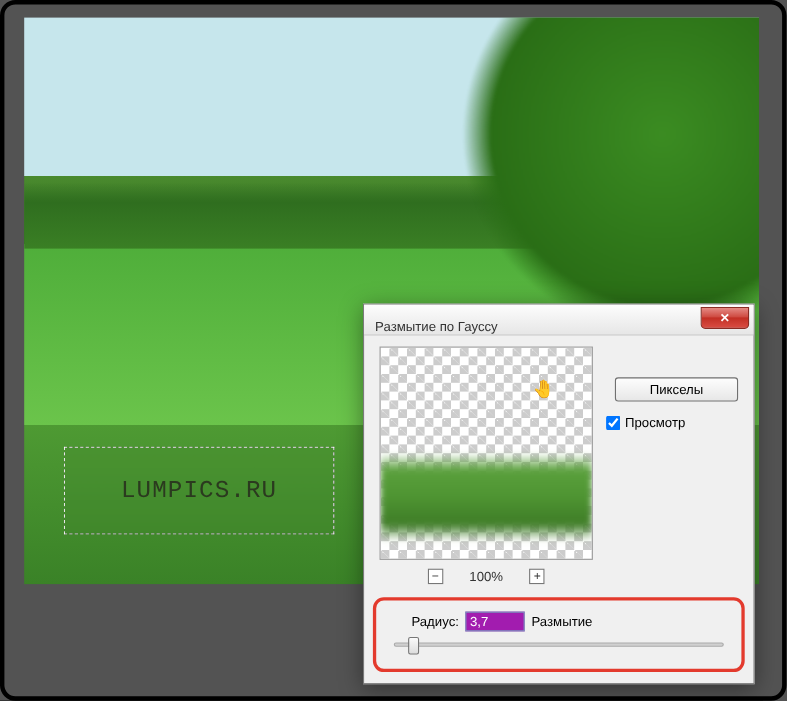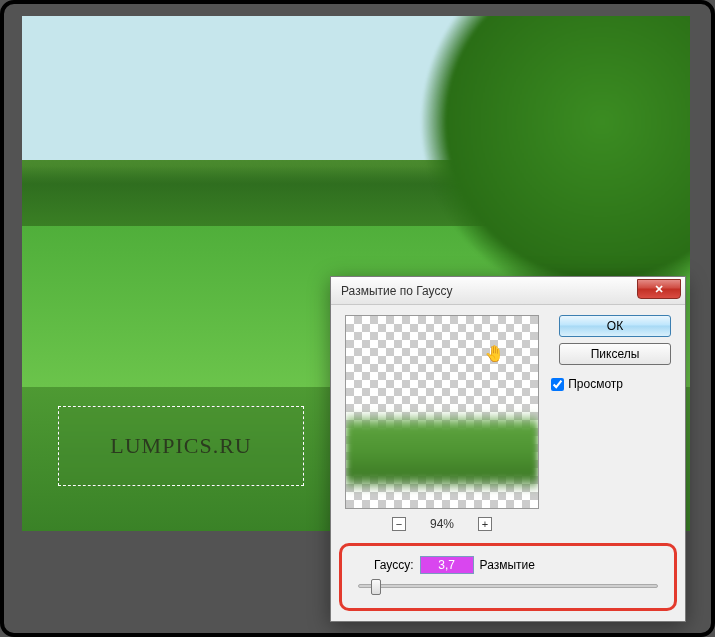--- a/index.html
+++ b/index.html
@@ -45,39 +45,39 @@
     left: 36px; top: 390px;
     width: 246px; height: 80px;
     border: 1px dashed #000;
     outline: 1px dashed #fff;
     outline-offset: -1px;
     display: flex; align-items: center; justify-content: center;
     background: rgba(70,130,50,0.15);
     backdrop-filter: blur(1px);
   }
   .watermark {
-    font-family: Liberation Serif, serif;
+    font-family: Liberation Mono, monospace;
     font-size: 22px;
     letter-spacing: 1px;
     color: #2b3a1f;
   }
   
   .dialog {
     position: absolute;
     left: 330px; top: 276px;
     width: 356px; height: 346px;
     background: #f0f0f0;
     border: 1px solid #7a7a7a;
     box-shadow: 0 4px 20px rgba(0,0,0,0.4);
   }
   .titlebar {
     height: 28px;
     background: linear-gradient(to bottom, #fdfdfd, #e6e6e6);
     border-bottom: 1px solid #c8c8c8;
-    display: flex; align-items: center;
+    display: flex; align-items: flex-end;
     padding-left: 10px;
     position: relative;
   }
   .titlebar-title { color: #333; }
   .close-btn {
     position: absolute; right: 4px; top: 2px;
     width: 44px; height: 20px;
     background: linear-gradient(to bottom, #e48a84, #cf4b41 45%, #c22f24 50%, #d94c42);
     border: 1px solid #8a2b23;
     border-radius: 0 0 4px 4px;
@@ -208,38 +208,37 @@
 
     <div class="preview-box">
       <div class="preview-blur-strip"></div>
       <span class="hand-cursor">✋</span>
     </div>
 
     <div class="zoom-row">
       <div class="zoom-btn">
         <span>−</span>
       </div>
-      <span>94%</span>
+      <span>100%</span>
       <div class="zoom-btn">
         <span>+</span>
       </div>
     </div>
 
-    <button class="ok-button">ОК</button>
     <button class="cancel-button">Пикселы</button>
 
     <label class="preview-check">
       <input type="checkbox" checked="" style="">
       <span>Просмотр</span>
     </label>
 
     <div class="radius-highlight">
       <div class="radius-row">
-        <span>Гауссу:</span>
-        <input class="radius-input" style="background: #d946ef; color: rgb(255, 255, 255); text-align: center;" value="3,7">
+        <span>Радиус:</span>
+        <input class="radius-input" style="background: #a21caf; color: rgb(255, 255, 255);" value="3,7">
         <span>Размытие</span>
       </div>
       <div class="slider-track">
         <div class="slider-thumb"></div>
       </div>
     </div>
 
   </div>
 </div>
 

